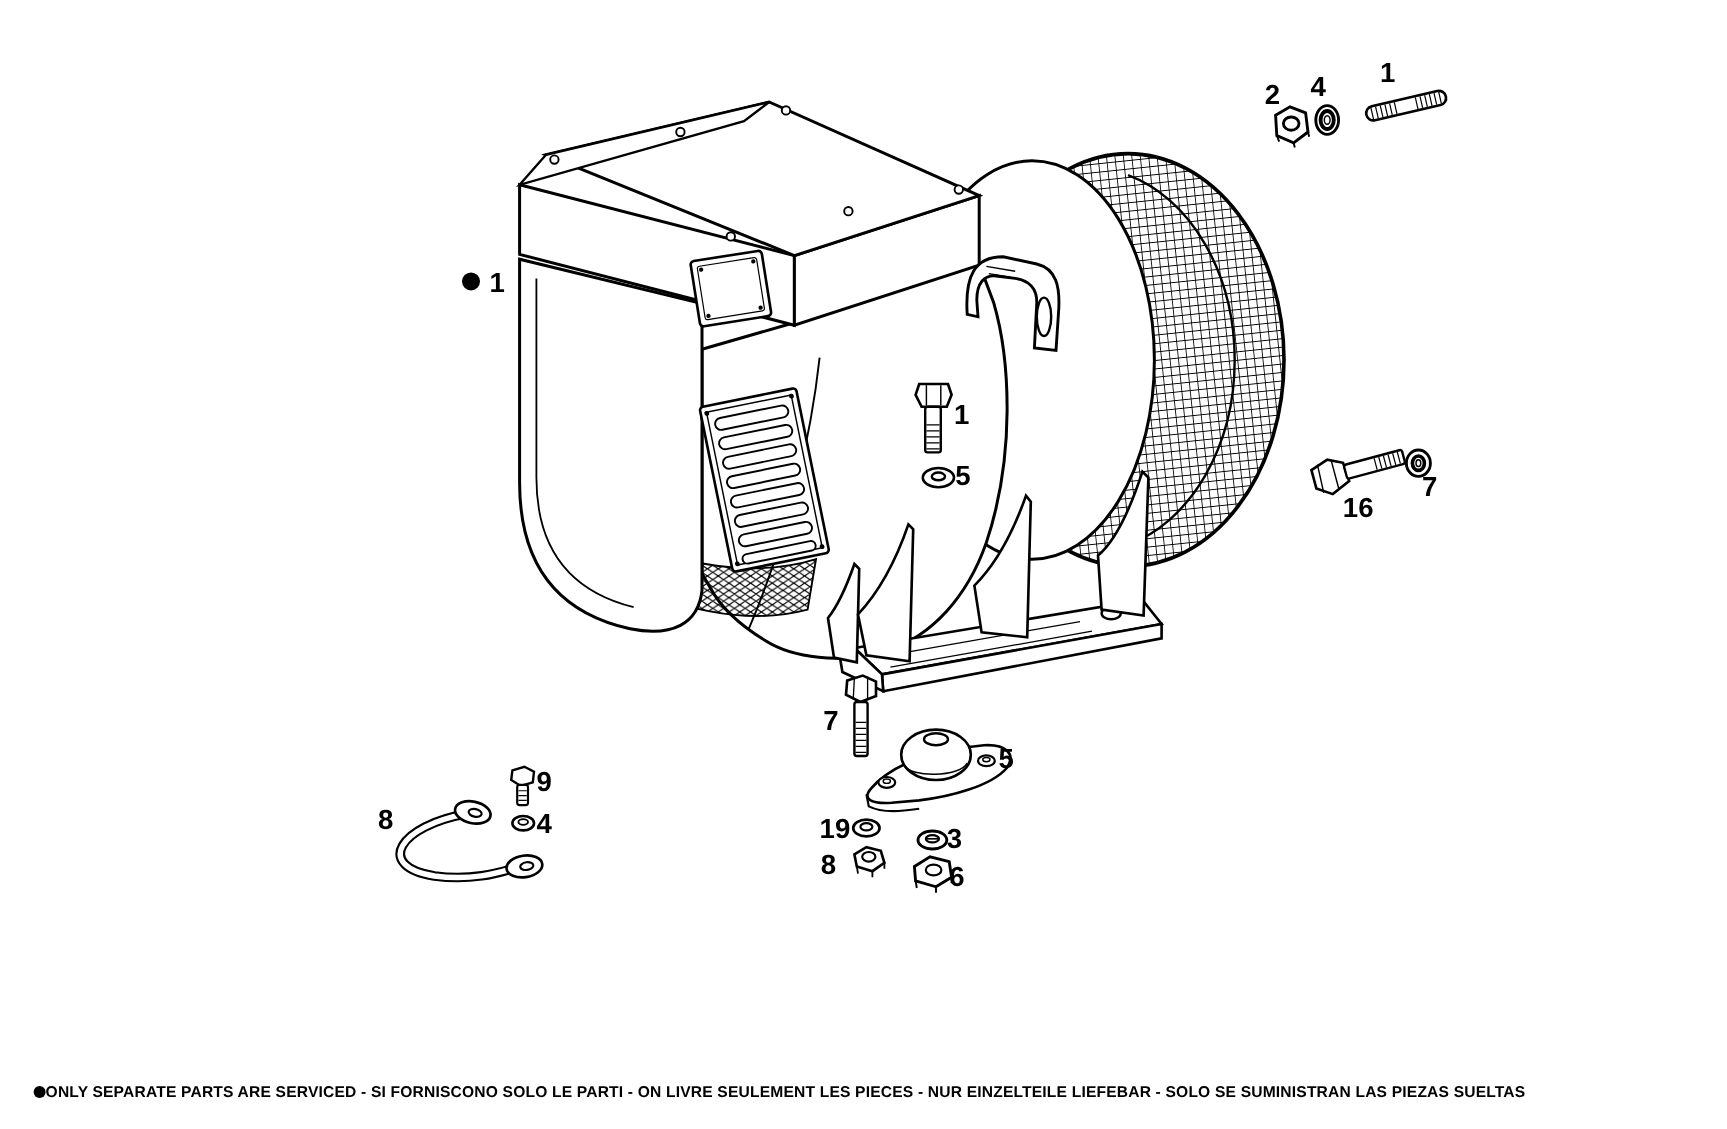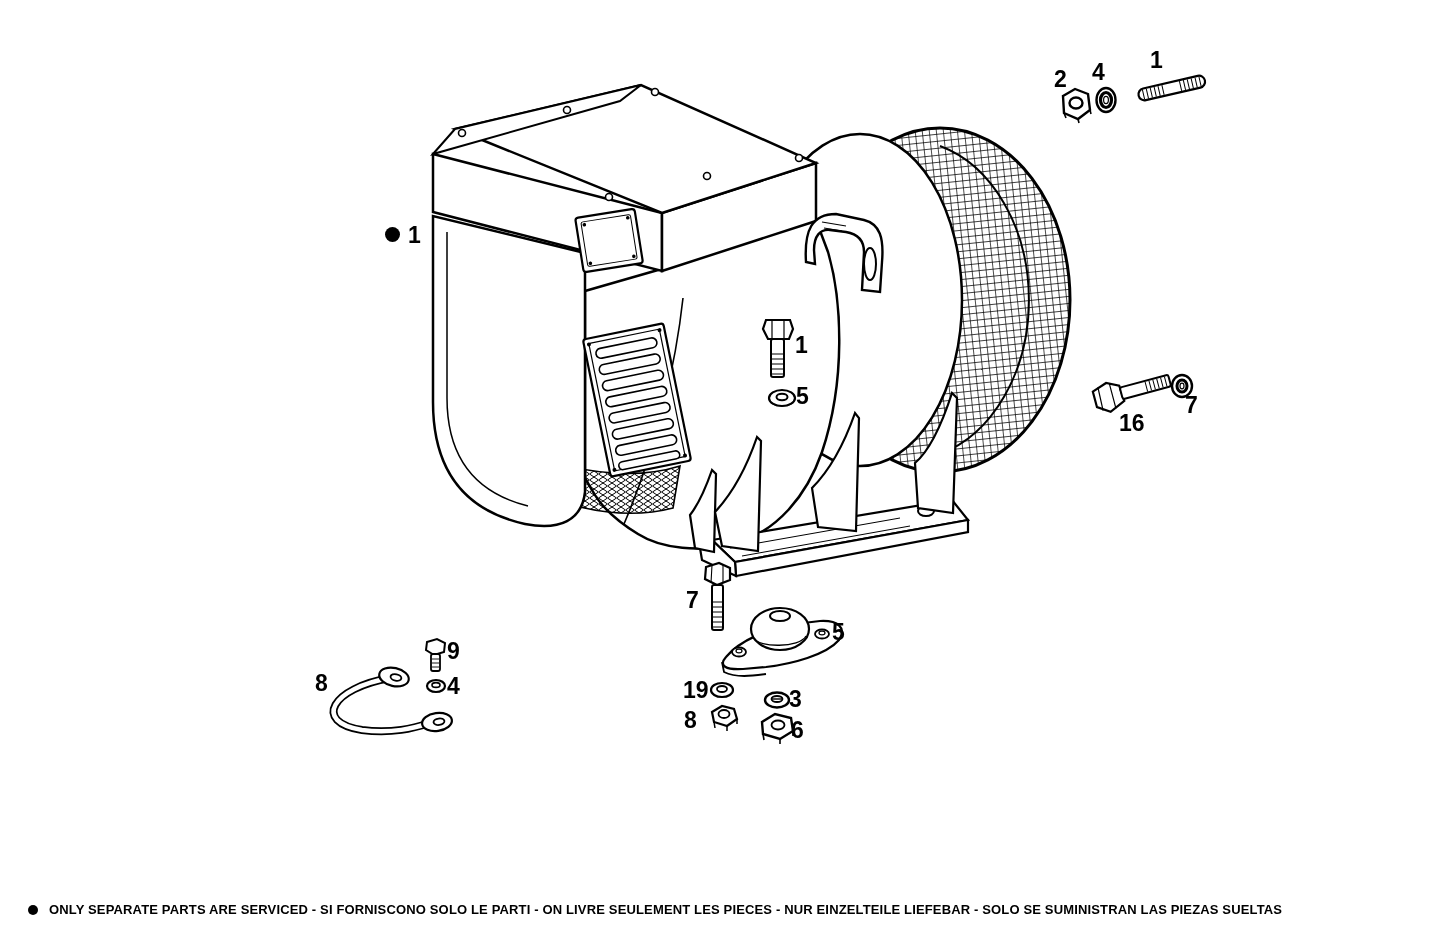--- a/index.html
+++ b/index.html
@@ -3,21 +3,21 @@
 <meta charset="utf-8">
 <style>
   html,body{margin:0;padding:0;background:#fff;}
   #page{position:relative;width:1439px;height:941px;background:#fff;overflow:hidden;
         font-family:"Liberation Sans",sans-serif;color:#000;}
   #art{position:absolute;left:0;top:0;width:1439px;height:941px;}
   .callout{position:absolute;font-weight:bold;font-size:23px;line-height:1;
            font-family:"Liberation Sans",sans-serif;color:#000;white-space:nowrap;}
   .callout .dot{display:inline-block;width:15px;height:15px;border-radius:50%;
                 background:#000;margin-right:8px;vertical-align:1px;}
-  #footer{position:absolute;left:28px;top:902px;display:flex;align-items:center;gap:11px;
+  #footer{position:absolute;left:28px;top:902px;display:flex;align-items:center;gap:0;
           font-weight:bold;font-size:13px;letter-spacing:.15px;
           font-family:"Liberation Sans",sans-serif;}
   #footer .fdot{display:inline-block;width:10px;height:10px;border-radius:50%;background:#000;}
 </style>
 </head>
 <body>
 
 <div id="page">
 
   <svg id="art" viewBox="0 0 1439 941">

